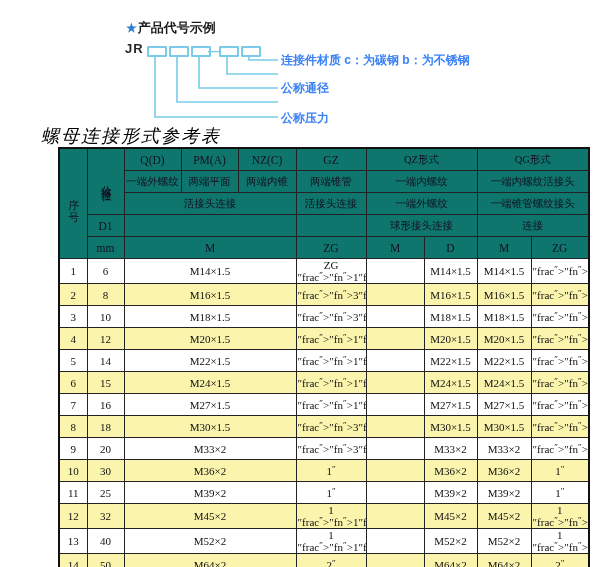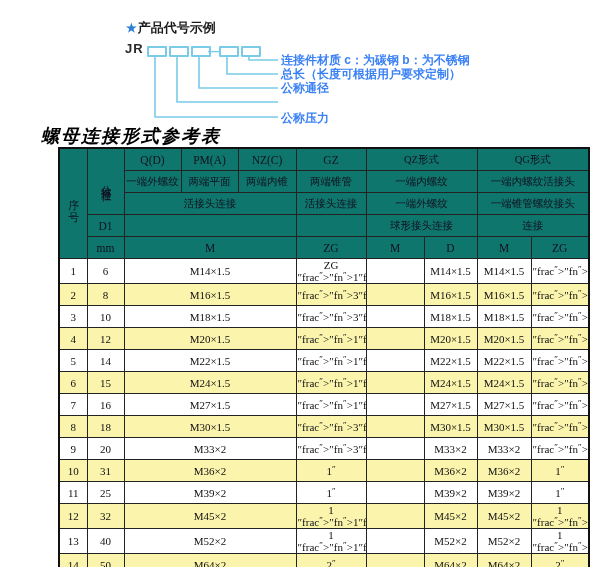--- a/index.html
+++ b/index.html
@@ -10,21 +10,21 @@
   .diagram{position:absolute;left:0;top:0;width:600px;height:130px;}
   .diag-title{position:absolute;left:113px;top:19px;font-size:13px;font-weight:bold;white-space:nowrap;}
   .star{color:#2b7fd4;font-size:12px;margin-right:1px;}
   .jr-prefix{position:absolute;left:112px;top:41px;font-size:13px;font-weight:bold;color:#2a2a2a;letter-spacing:1px;}
   .code-box{position:absolute;top:46px;width:16px;height:7px;border:2px solid #79cbe8;border-radius:1px;background:#fff;}
   .code-dash{position:absolute;top:44px;left:195px;font-size:12px;font-weight:bold;color:#79cbe8;}
   .conn-svg{position:absolute;left:0;top:0;width:600px;height:130px;}
   .diag-label{position:absolute;left:268px;height:13px;line-height:13px;font-size:12px;font-weight:bold;white-space:nowrap;color:#3b82f6;}
 
   
-  .tbl-title{position:absolute;left:28px;top:124px;font-size:18px;font-weight:bold;font-style:italic;
+  .tbl-title{position:absolute;left:28px;top:124px;font-size:18px;font-weight:normal;font-style:italic;
              letter-spacing:2px;font-family:"DejaVu Serif","Liberation Serif",serif;color:#000;white-space:nowrap;}
 
   
   table.ref{position:absolute;left:45px;top:147px;width:530px;border-collapse:collapse;table-layout:fixed;
             font-family:"Liberation Serif",serif;border:2px solid #111;}
   table.ref td{border:1px solid #222;text-align:center;vertical-align:middle;padding:0 1px;overflow:hidden;}
   thead td{background:#0f766e;height:21px;font-size:10.5px;color:#101020;}
   thead td.lat{font-size:11.5px;}
   tbody td{height:21px;font-size:11px;background:#ffffff;color:#101010;}
   tbody tr:nth-child(even) td{background:#faf4ad;}
@@ -51,21 +51,20 @@
 
     <span class="jr-prefix">JR</span>
     <span class="code-box" style="left:134px"></span>
     <span class="code-box" style="left:156px"></span>
     <span class="code-box" style="left:178px"></span>
     <span class="code-dash">—</span>
     <span class="code-box" style="left:206px"></span>
     <span class="code-box" style="left:228px"></span>
 
     <div class="diag-label" style="top:54px">连接件材质  c：为碳钢  b：为不锈钢</div>
-    <div class="diag-label" style="top:68px">总长（长度可根据用户要求定制）</div>
     <div class="diag-label" style="top:82px">公称通径</div>
     <div class="diag-label" style="top:112px">公称压力</div>
   </div>
 
   <div class="tbl-title">螺母连接形式参考表</div>
 
   <table class="ref">
     <colgroup>
       <col style="width:28px">
         <col style="width:37px">
@@ -206,21 +205,21 @@
           <td>20</td>
           <td colspan="3">M33×2</td>
           <td><span class="&lt;span">″</span>frac<span class="inch">″</span>&gt;<span class="&lt;span">″</span>fn<span class="inch">″</span>&gt;3<span class="&lt;span">″</span>fd&gt;4</td>
           <td></td>
           <td>M33×2</td>
           <td>M33×2</td>
           <td><span class="&lt;span">″</span>frac<span class="inch">″</span>&gt;<span class="&lt;span">″</span>fn<span class="inch">″</span>&gt;3fd&gt;4</td>
         </tr>
         <tr>
           <td>10</td>
-          <td>31</td>
+          <td>30</td>
           <td colspan="3">M36×2</td>
           <td>1<span class="inch">″</span></td>
           <td></td>
           <td>M36×2</td>
           <td>M36×2</td>
           <td>1<span class="inch">″</span></td>
         </tr>
         <tr>
           <td>11</td>
           <td>25</td>

